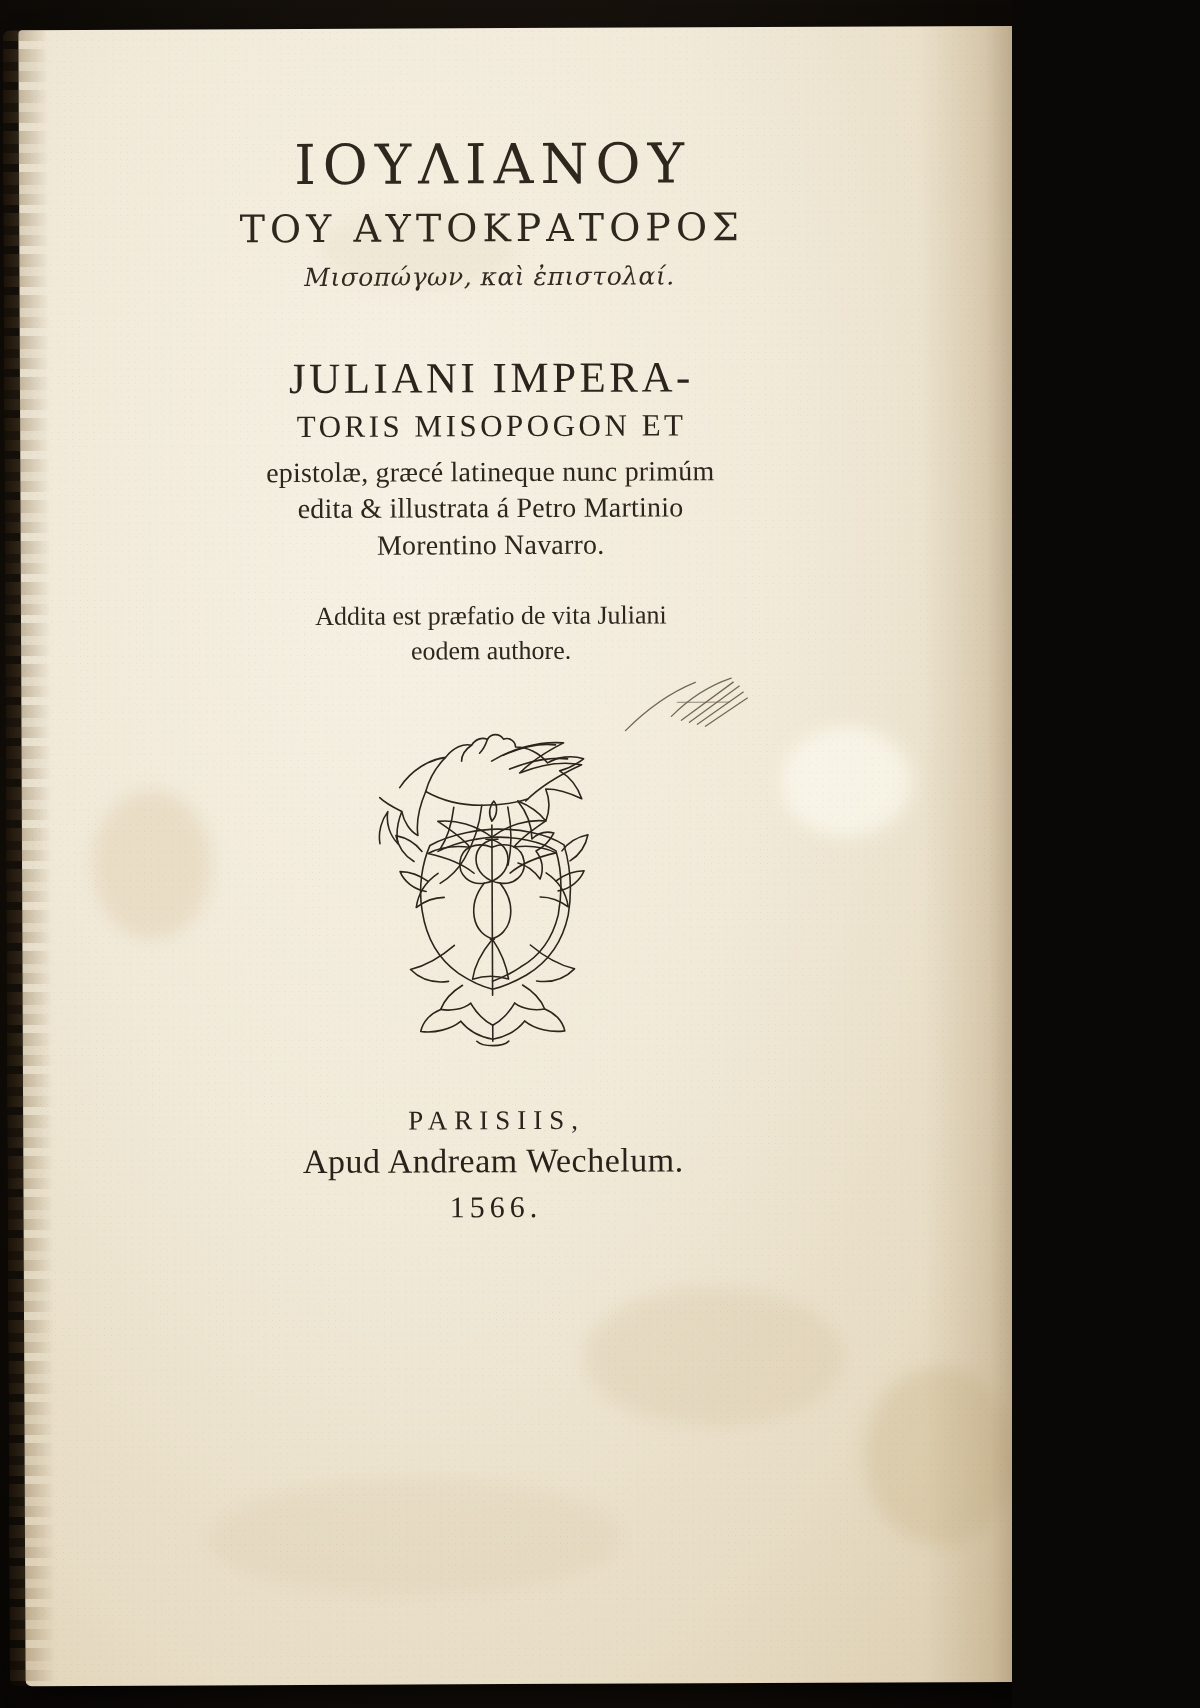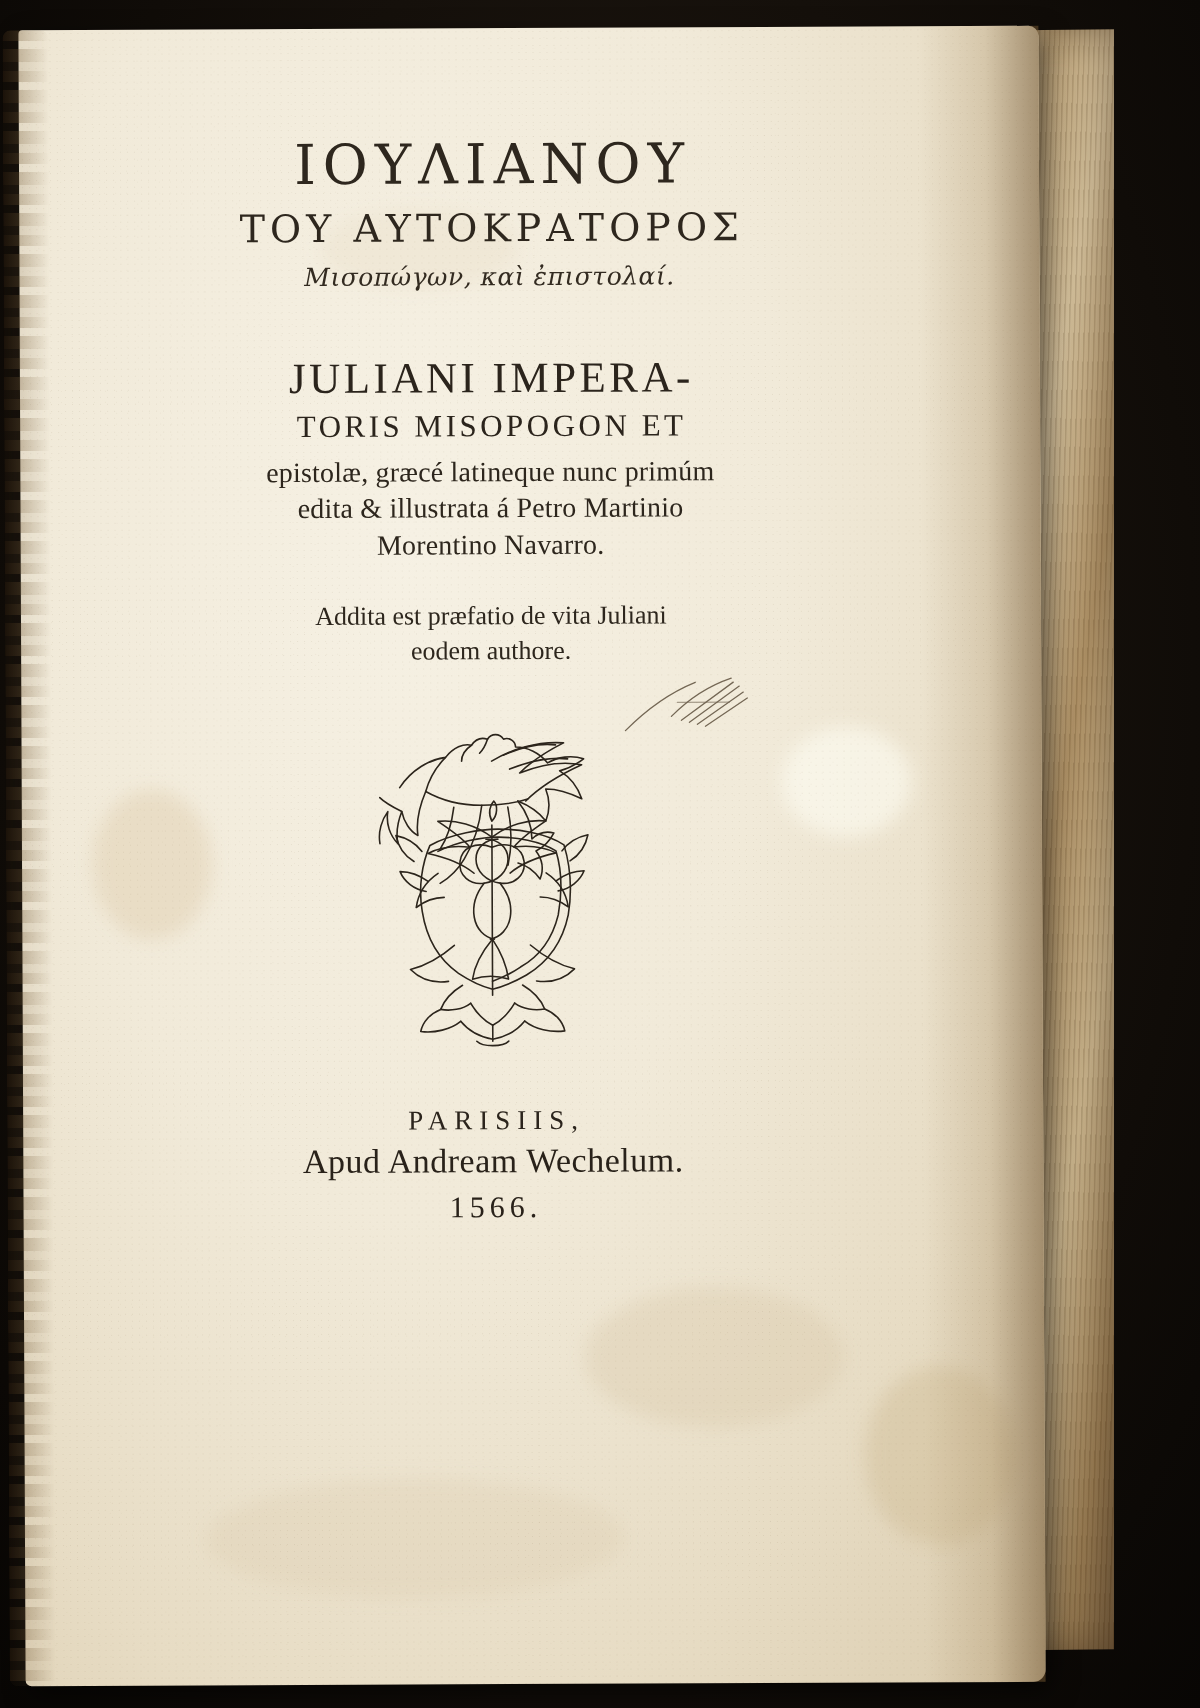--- a/index.html
+++ b/index.html
@@ -9,21 +9,21 @@
   }
   body {
     width: 1200px;
     height: 1708px;
     overflow: hidden;
     font-family: "Liberation Serif", serif;
   }
 
   .scan {
     position: relative;
-    width: 1200px;
+    width: 1012px;
     height: 1708px;
     background: #17120d;
     overflow: hidden;
   }
 
   
   .surround {
     position: absolute;
     inset: 0;
     background:

